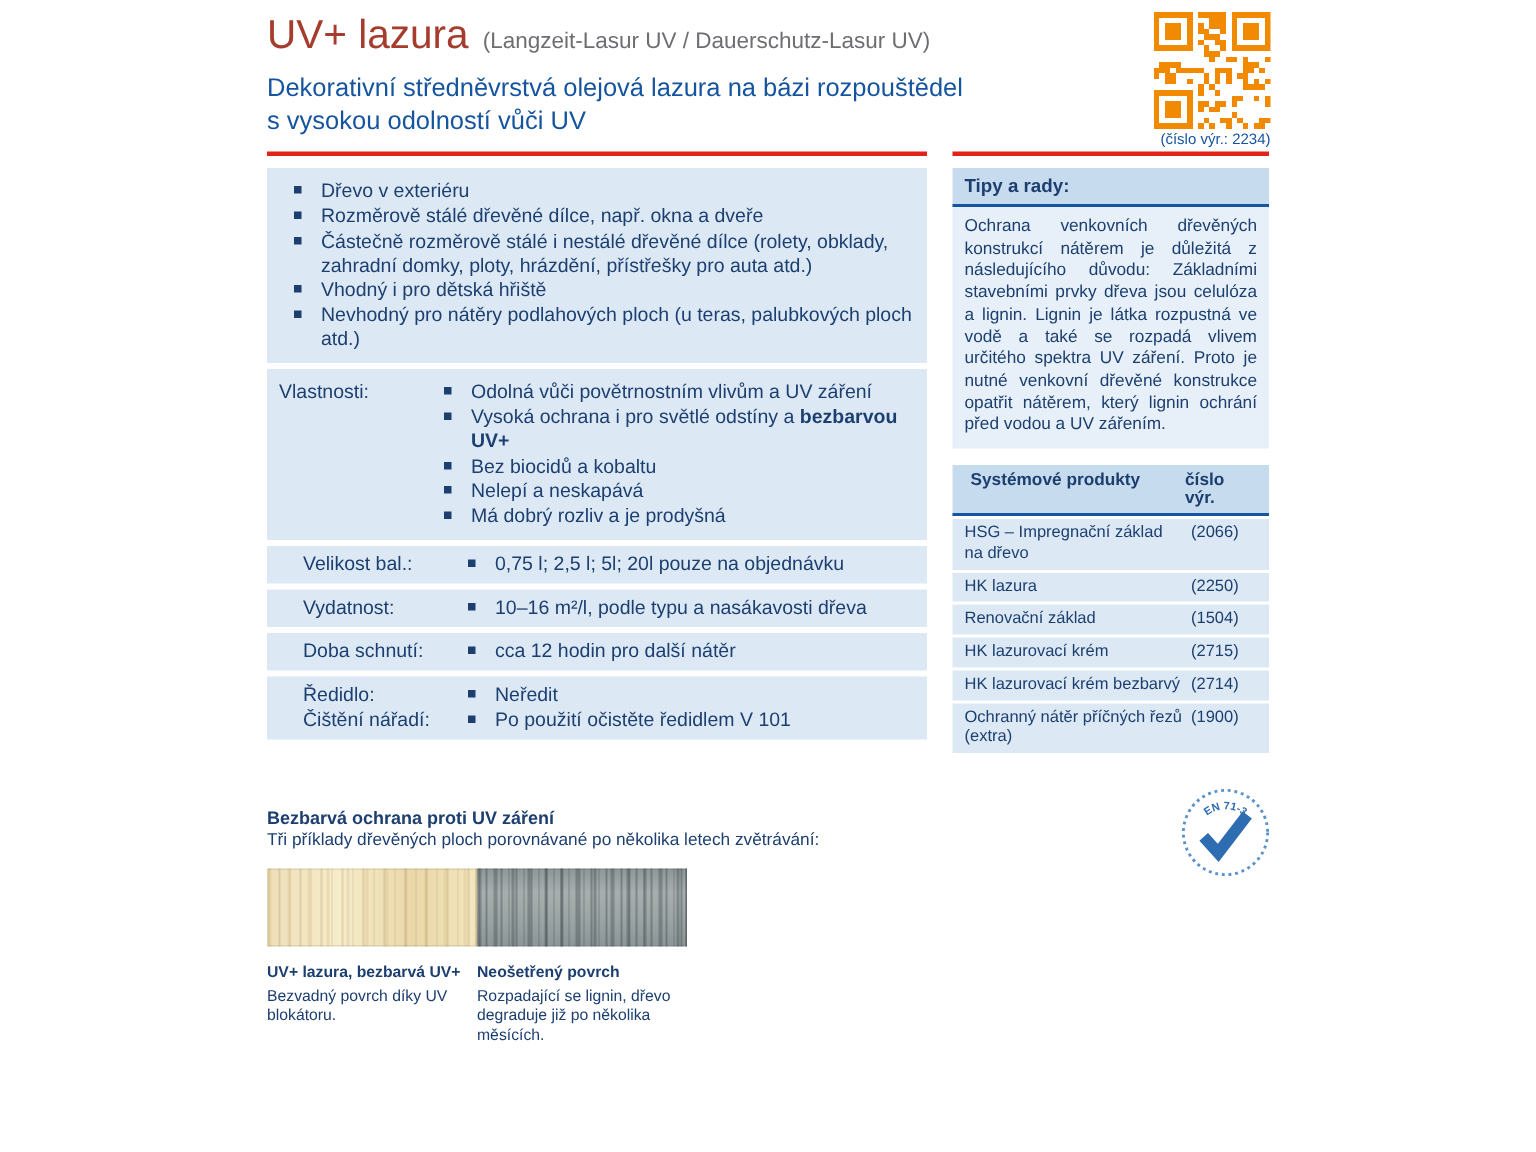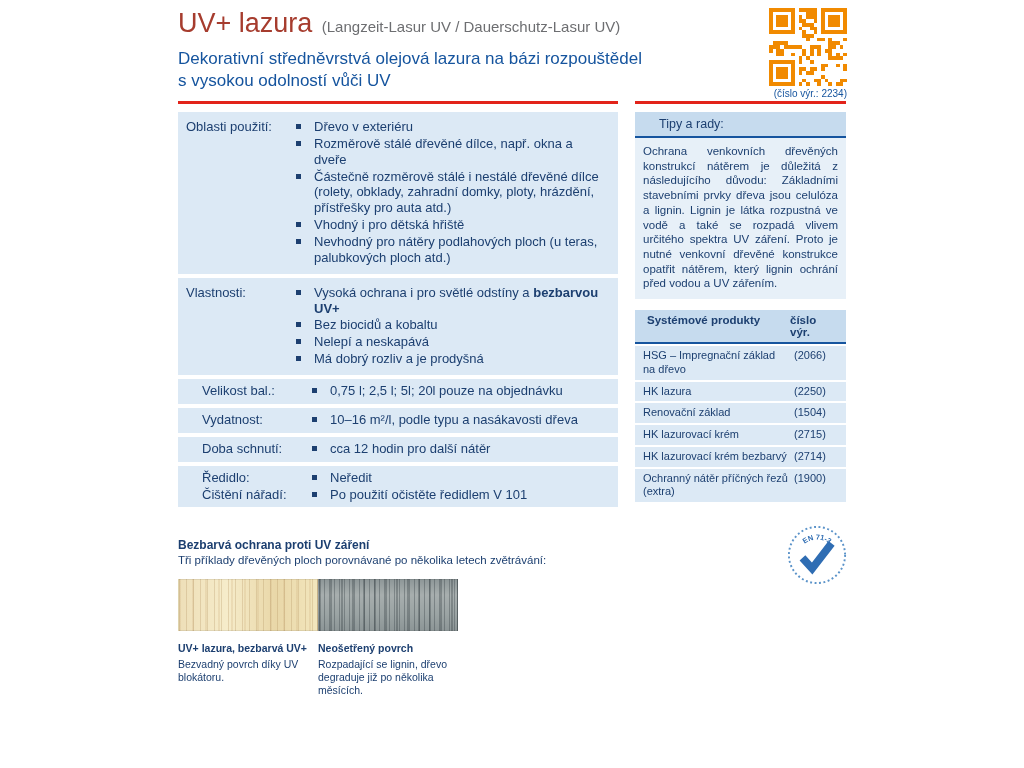--- a/index.html
+++ b/index.html
@@ -41,21 +41,21 @@
   .spec-row.slim{padding:4px 10px 4px 24px;}
   .spec-label{width:100px;flex:none;color:var(--text-blue);font-size:13px;line-height:1.3;}
   .spec-items{flex:1;margin:0;padding:0 0 0 10px;list-style:none;}
   .spec-items li{display:flex;font-size:13px;color:var(--text-blue);line-height:1.22;margin:0 0 1px 0;}
   .sq{width:5px;height:5px;background:var(--text-blue);margin:5px 13px 0 0;flex:none;}
   .it b{font-weight:bold;}
 
   
   .sidecol{position:absolute;left:635px;top:112px;width:211px;}
   .tips{margin-bottom:11px;}
-  .tips-header{background:var(--tips-header-bg);border-bottom:2px solid var(--subtitle-blue);padding:5px 24px;font-weight:normal;color:var(--text-blue);font-size:12.5px;}
+  .tips-header{background:var(--tips-header-bg);border-bottom:2px solid var(--subtitle-blue);padding:5px 8px;font-weight:bold;color:var(--text-blue);font-size:12.5px;}
   .tips-body{background:var(--tips-body-bg);padding:6px 8px 8px 8px;font-size:11.5px;color:var(--text-blue);text-align:justify;line-height:1.28;}
 
   .products-header{display:flex;background:var(--tips-header-bg);border-bottom:2px solid var(--subtitle-blue);padding:4px 12px;font-weight:bold;color:var(--text-blue);font-size:11.5px;}
   .product-row{display:flex;background:var(--row-bg);margin-top:2px;padding:3px 8px;font-size:11px;color:var(--text-blue);line-height:1.25;}
   .p-name{flex:1;padding-right:6px;}
   .p-code{flex:none;width:44px;text-align:left;}
 
   
   .bottom{position:absolute;left:178px;top:538px;width:460px;}
   .bottom-heading{font-weight:bold;font-size:12px;color:var(--text-blue);}
@@ -308,21 +308,20 @@
       </svg>
   </div>
   <div class="qr-caption">(číslo výr.: 2234)</div>
 
   <div class="rule rule-left"></div>
   <div class="rule rule-right"></div>
 
   <section class="spec">
 
     <div class="spec-row">
-      <div class="spec-label">Oblasti použití:</div>
       <ul class="spec-items">
         <li>
             <span class="sq"></span>
             <span class="it">Dřevo v exteriéru</span>
           </li>
         <li>
             <span class="sq"></span>
             <span class="it">Rozměrově stálé dřevěné dílce, např. okna a dveře</span>
           </li>
         <li>
@@ -336,20 +335,24 @@
         <li>
             <span class="sq"></span>
             <span class="it">Nevhodný pro nátěry podlahových ploch (u teras, palubkových ploch atd.)</span>
           </li>
       </ul>
     </div>
 
     <div class="spec-row">
       <div class="spec-label">Vlastnosti:</div>
       <ul class="spec-items">
+        <li>
+            <span class="sq"></span>
+            <span class="it">Odolná vůči povětrnostním vlivům a UV záření</span>
+          </li>
         <li>
             <span class="sq"></span>
             <span class="it"><span>Vysoká ochrana i pro světlé odstíny a </span><b>bezbarvou UV+</b></span>
           </li>
         <li>
             <span class="sq"></span>
             <span class="it">Bez biocidů a kobaltu</span>
           </li>
         <li>
             <span class="sq"></span>

